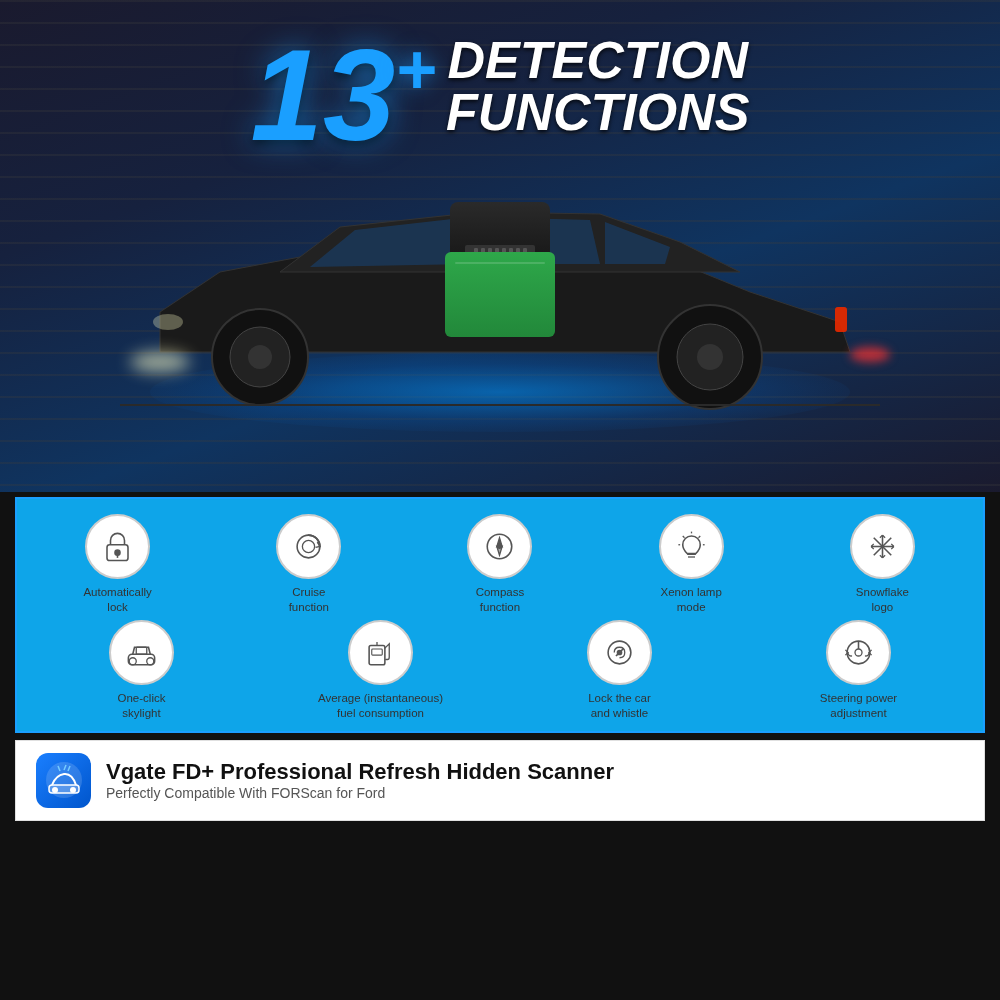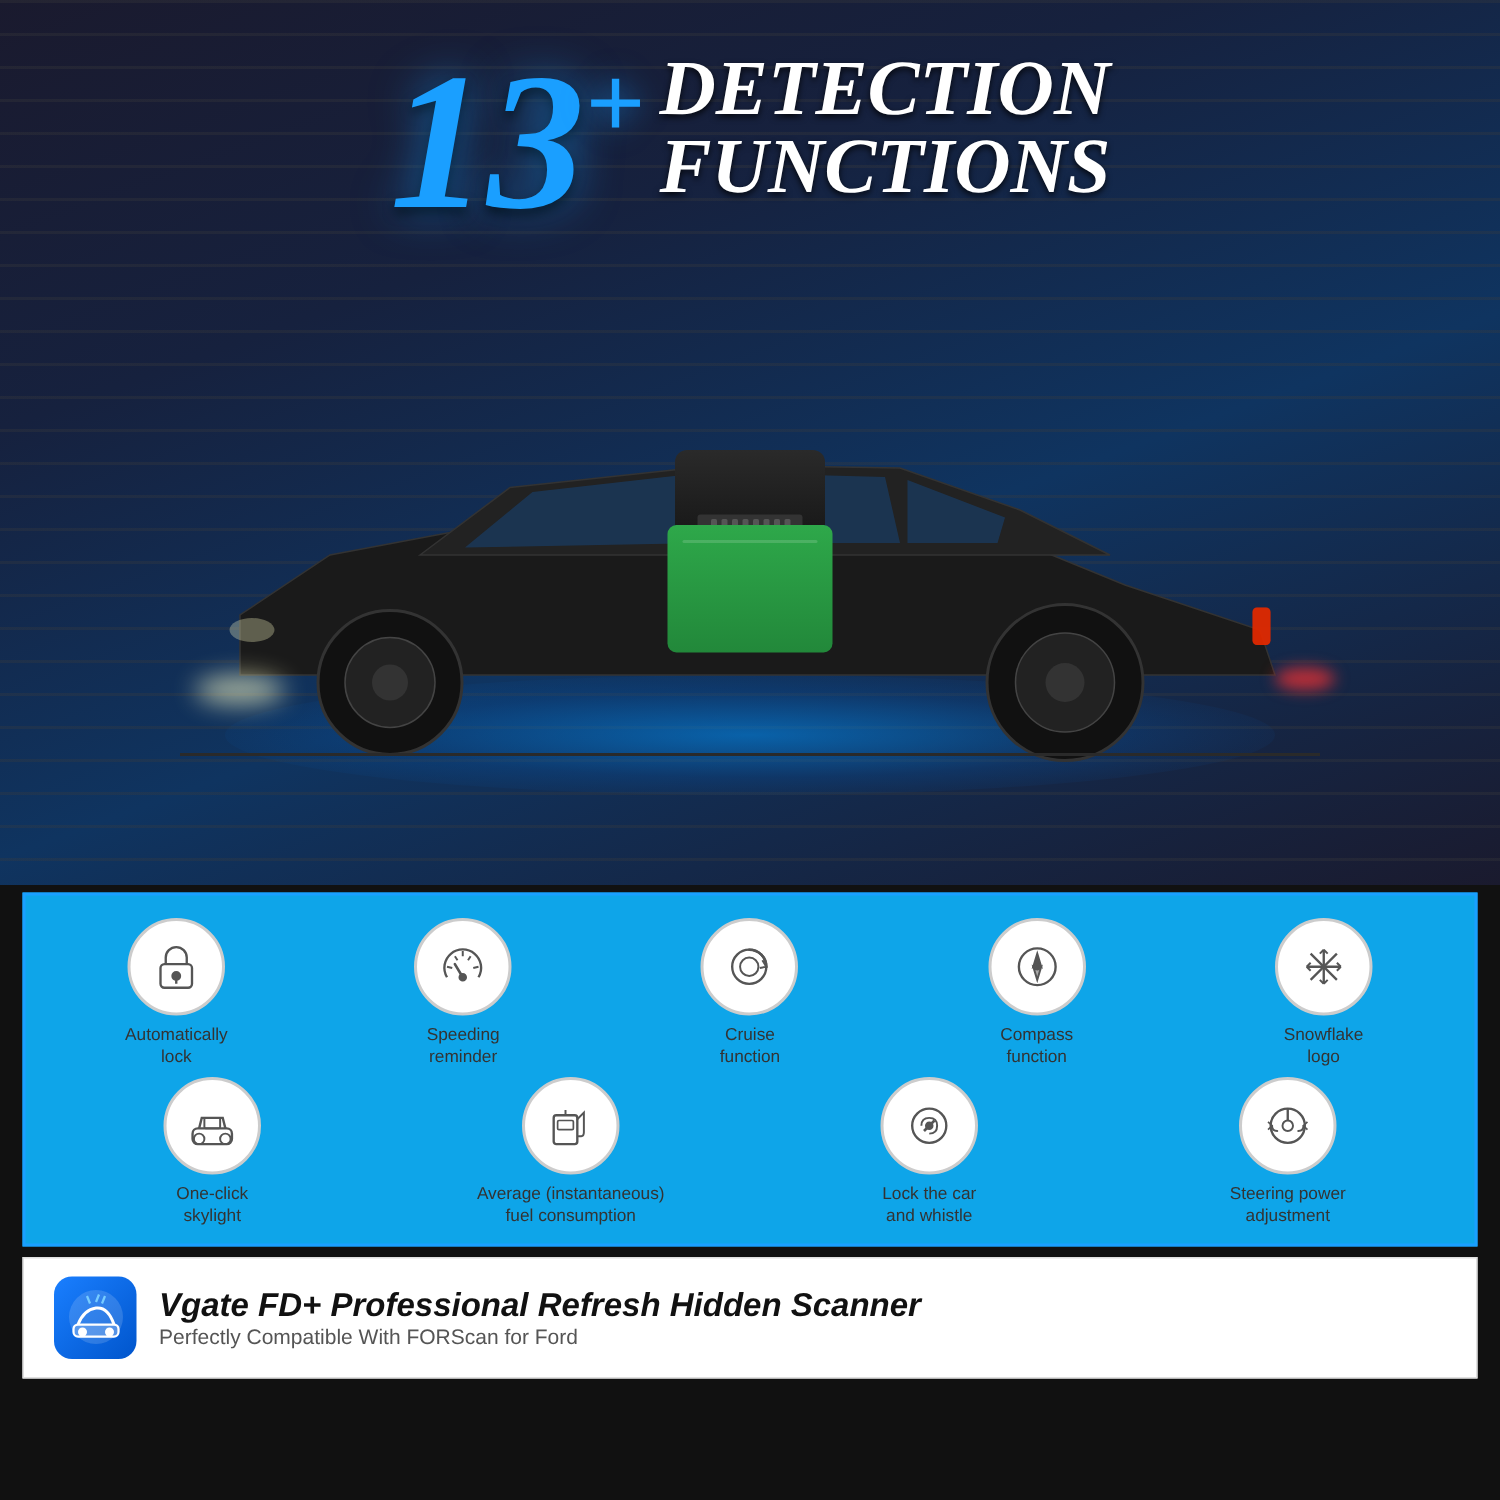--- a/index.html
+++ b/index.html
@@ -15,24 +15,23 @@
       width: 1000px;
       height: 1000px;
       display: flex;
       flex-direction: column;
     }
 
     
     .hero-section {
       position: relative;
       width: 100%;
-      height: 590px;
+      height: 492px;
       background: linear-gradient(160deg, #1a1a2e 0%, #16213e 30%, #0f3460 60%, #1a1a2e 100%);
       overflow: hidden;
-      font-family: Liberation Serif, serif;
     }
 
     
     .hero-section::before {
       content: '';
       position: absolute;
       top: 0; left: 0; right: 0; bottom: 0;
       background: repeating-linear-gradient(
         180deg,
         rgba(60,60,60,0.3) 0px,
@@ -270,21 +269,20 @@
 
     .branding-text {
       display: flex;
       flex-direction: column;
     }
 
     .branding-title {
       font-size: 22px;
       font-weight: 700;
       color: #111;
-      font-style: italic;
     }
 
     .branding-subtitle {
       font-size: 14px;
       color: #555;
       font-weight: 400;
     }
 
     
     .headlight-left {
@@ -378,35 +376,20 @@
           <svg viewBox="0 0 40 40">
             <rect x="8" y="18" width="24" height="18" rx="3" stroke="#555" stroke-width="1.8" fill="none"></rect>
             <path d="M12 18v-5a8 8 0 0116 0v5" stroke="#555" stroke-width="1.8" fill="none"></path>
             <circle cx="20" cy="27" r="3" fill="#555"></circle>
             <line x1="20" y1="30" x2="20" y2="33" stroke="#555" stroke-width="1.8"></line>
           </svg>
         </div>
         <span class="feature-label">Automatically<br>lock</span>
       </div>
 
-      <div class="feature-item">
-        <div class="feature-icon-circle">
-          <svg viewBox="0 0 40 40">
-            <path d="M8 28 A14 14 0 1 1 32 28" stroke="#555" stroke-width="1.8" fill="none"></path>
-            <line x1="14" y1="12" x2="16" y2="15" stroke="#555" stroke-width="1.5"></line>
-            <line x1="8" y1="20" x2="12" y2="21" stroke="#555" stroke-width="1.5"></line>
-            <line x1="26" y1="12" x2="24" y2="15" stroke="#555" stroke-width="1.5"></line>
-            <line x1="32" y1="20" x2="28" y2="21" stroke="#555" stroke-width="1.5"></line>
-            <line x1="20" y1="8" x2="20" y2="12" stroke="#555" stroke-width="1.5"></line>
-            <path d="M20 28 L14 18" stroke="#555" stroke-width="2" stroke-linecap="round"></path>
-            <circle cx="20" cy="28" r="2.5" fill="#555"></circle>
-          </svg>
-        </div>
-        <span class="feature-label">Speeding<br>reminder</span>
-      </div>
 
       <div class="feature-item">
         <div class="feature-icon-circle">
           <svg viewBox="0 0 40 40">
             <circle cx="20" cy="20" r="13" stroke="#555" stroke-width="1.8" fill="none"></circle>
             <circle cx="20" cy="20" r="7" stroke="#555" stroke-width="1.5" fill="none"></circle>
             <path d="M20 7 A13 13 0 0 1 33 20" stroke="#555" stroke-width="2" stroke-linecap="round"></path>
             <polyline points="30,15 33,20 28,21" stroke="#555" stroke-width="1.5" fill="none"></polyline>
           </svg>
         </div>
@@ -418,20 +401,35 @@
           <svg viewBox="0 0 40 40">
             <circle cx="20" cy="20" r="14" stroke="#555" stroke-width="1.8" fill="none"></circle>
             <polygon points="20,10 23,20 20,18 17,20" fill="#555"></polygon>
             <polygon points="20,30 17,20 20,22 23,20" fill="#aaa"></polygon>
             <circle cx="20" cy="20" r="2" fill="#555"></circle>
           </svg>
         </div>
         <span class="feature-label">Compass<br>function</span>
       </div>
 
+      <div class="feature-item">
+        <div class="feature-icon-circle">
+          <svg viewBox="0 0 40 40">
+            <path d="M20 8 A10 10 0 0 1 30 18 C30 23 27 26 25 28 L15 28 C13 26 10 23 10 18 A10 10 0 0 1 20 8Z" stroke="#555" stroke-width="1.8" fill="none"></path>
+            <line x1="15" y1="29" x2="25" y2="29" stroke="#555" stroke-width="1.5"></line>
+            <line x1="16" y1="32" x2="24" y2="32" stroke="#555" stroke-width="1.5"></line>
+            <line x1="20" y1="5" x2="20" y2="3" stroke="#555" stroke-width="1.5"></line>
+            <line x1="28" y1="10" x2="30" y2="8" stroke="#555" stroke-width="1.5"></line>
+            <line x1="33" y1="18" x2="35" y2="18" stroke="#555" stroke-width="1.5"></line>
+            <line x1="12" y1="10" x2="10" y2="8" stroke="#555" stroke-width="1.5"></line>
+            <line x1="7" y1="18" x2="5" y2="18" stroke="#555" stroke-width="1.5"></line>
+          </svg>
+        </div>
+        <span class="feature-label">Xenon lamp<br>mode</span>
+      </div>
 
       <div class="feature-item">
         <div class="feature-icon-circle">
           <svg viewBox="0 0 40 40">
             <line x1="20" y1="7" x2="20" y2="33" stroke="#555" stroke-width="1.8"></line>
             <line x1="7" y1="20" x2="33" y2="20" stroke="#555" stroke-width="1.8"></line>
             <line x1="10" y1="10" x2="30" y2="30" stroke="#555" stroke-width="1.8"></line>
             <line x1="30" y1="10" x2="10" y2="30" stroke="#555" stroke-width="1.8"></line>
 
             <line x1="17" y1="10" x2="20" y2="7" stroke="#555" stroke-width="1.5"></line>

